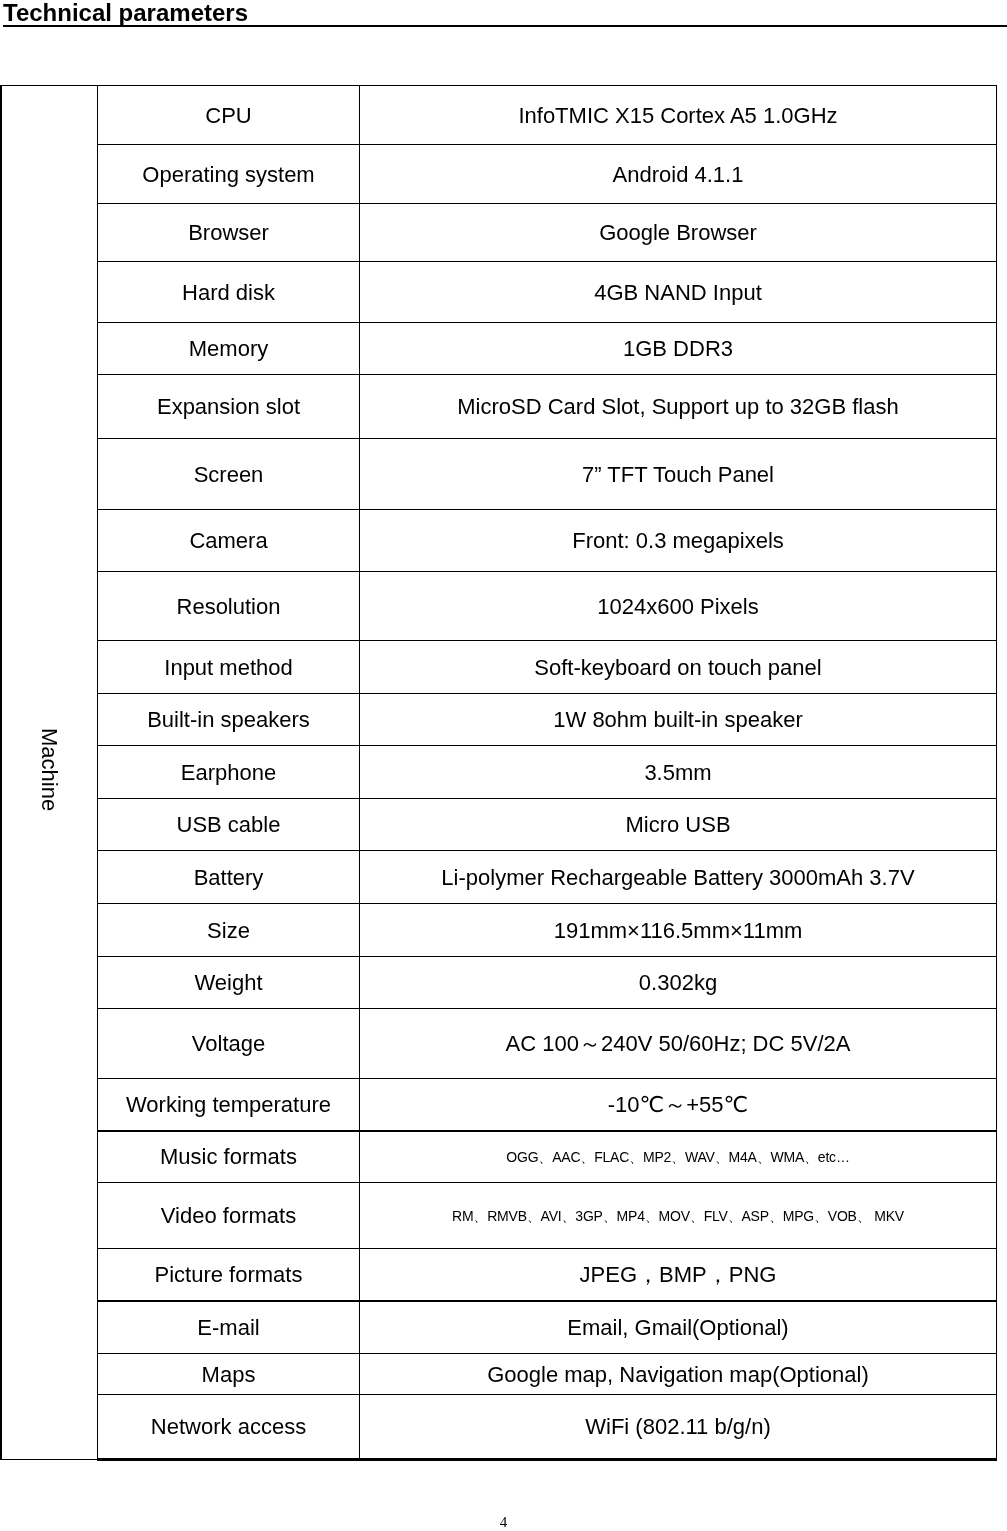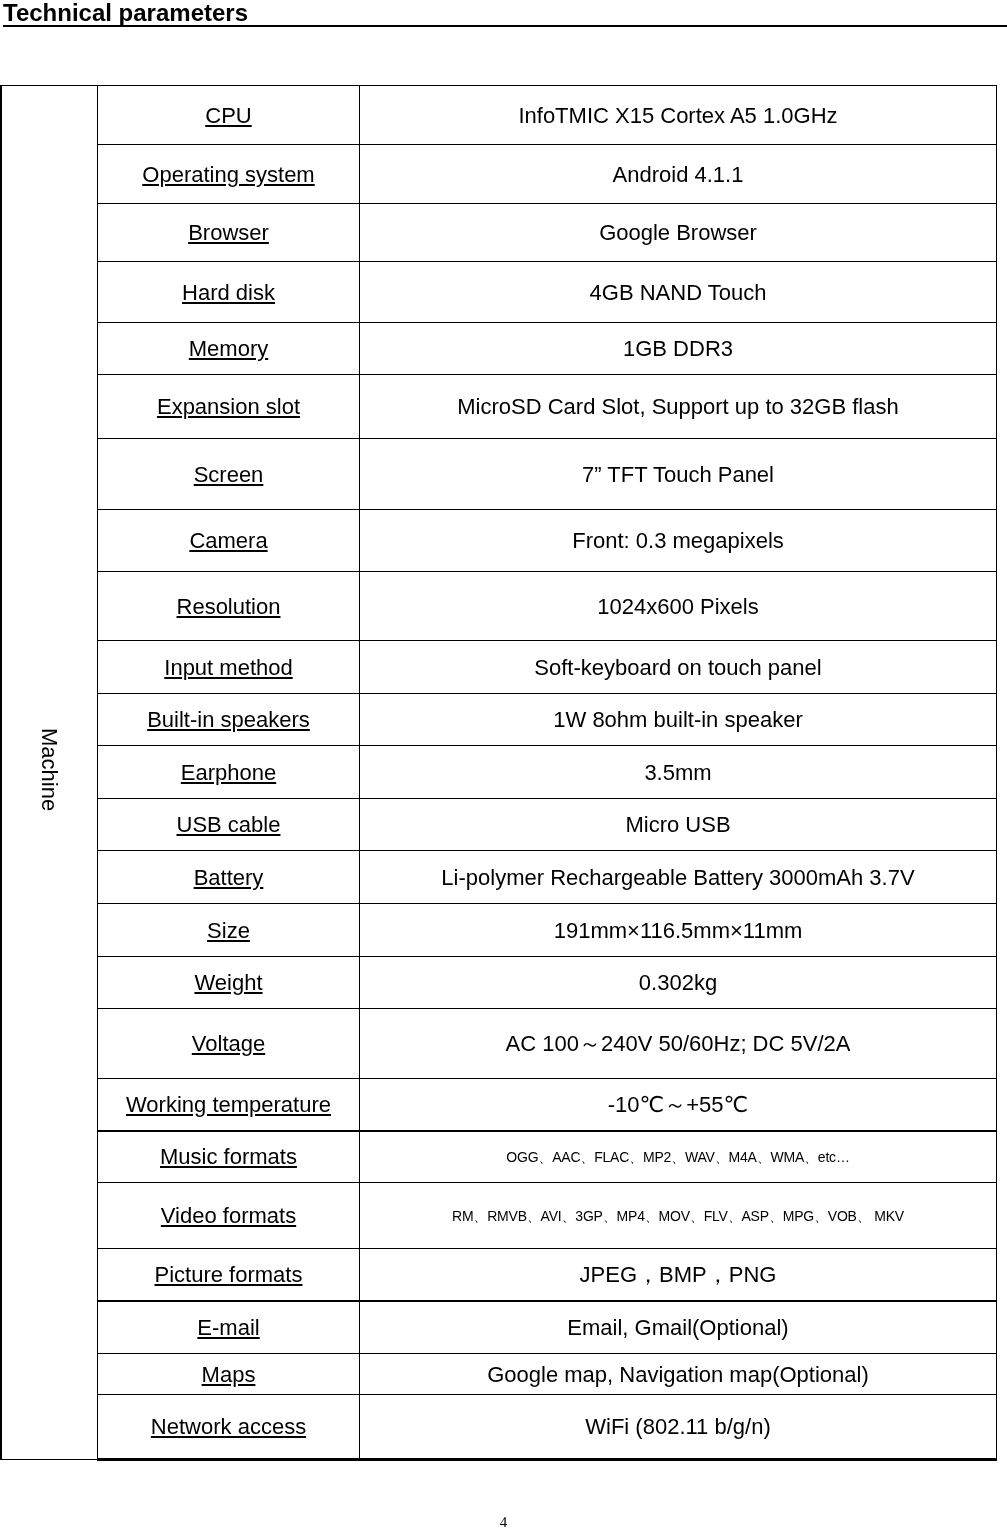--- a/index.html
+++ b/index.html
@@ -41,21 +41,21 @@
       vertical-align: middle;
       font-size: 22px;
       padding: 0;
       line-height: 25px;
     }
     .spec-table td.group {
       width: 95px;
       border-left: 2px solid #000;
       position: relative;
     }
-    .spec-table td.key { width: 261px; text-decoration: underline; }
+    .spec-table td.key { width: 261px; }
     .spec-table td.val { }
     .spec-table tr.thick-top td.key,
     .spec-table tr.thick-top td.val { border-top: 2px solid #000; }
     .spec-table tr:last-child td { border-bottom: 3px solid #000; }
     .spec-table td.val:last-child { border-right: 1.5px solid #000; }
     .vertical-label {
       display: inline-block;
       writing-mode: vertical-rl;
       font-size: 22px;
       letter-spacing: 0px;
@@ -86,21 +86,21 @@
       <tr style="height: 59px;">
         <td class="key">Operating system</td>
         <td class="val">Android 4.1.1</td>
       </tr>
       <tr style="height: 58px;">
         <td class="key">Browser</td>
         <td class="val">Google Browser</td>
       </tr>
       <tr style="height: 61px;">
         <td class="key">Hard disk</td>
-        <td class="val">4GB NAND Touch</td>
+        <td class="val">4GB NAND Input</td>
       </tr>
       <tr style="height: 52px;">
         <td class="key">Memory</td>
         <td class="val">1GB DDR3</td>
       </tr>
       <tr style="height: 64px;">
         <td class="key">Expansion slot</td>
         <td class="val">MicroSD Card Slot, Support up to 32GB flash</td>
       </tr>
       <tr style="height: 71px;">

